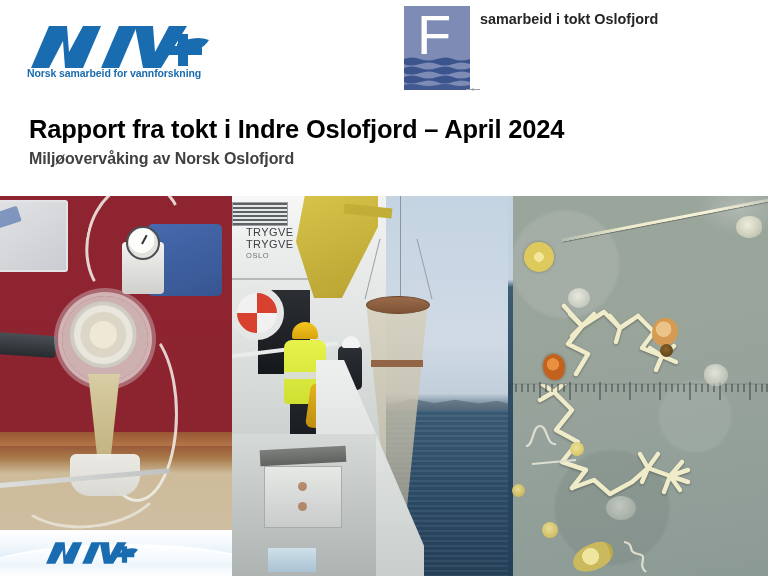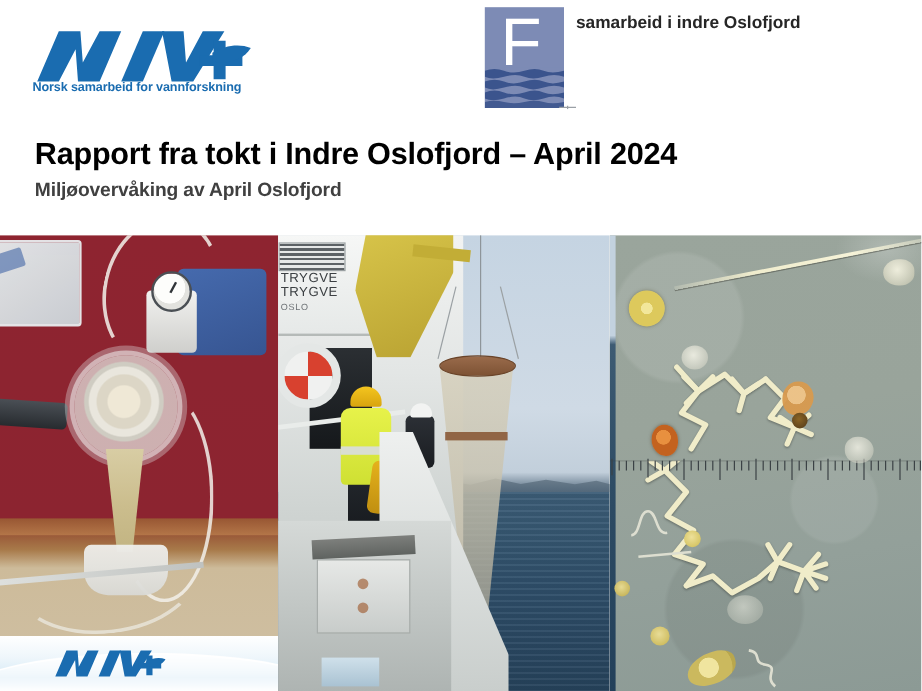--- a/index.html
+++ b/index.html
@@ -277,21 +277,21 @@
     position:absolute; left:-6px; top:0; width:120px; height:82px;
     background: linear-gradient(180deg,#f6f7f6,#e6e9e8);
     border-bottom: 2px solid #b5bab8;
   }
   .ship-vent {
     position:absolute; left:0px; top:6px; width:54px; height:22px;
     background: repeating-linear-gradient(180deg,#5d6266 0 2px, #e6e8e8 2px 4px);
     border:1px solid #9aa0a2;
   }
   .ship-name {
-    position:absolute; left:2px; top:30px;
+    position:absolute; left:14px; top:30px;
     font-family:"Liberation Sans", sans-serif;
     font-size:11px; font-weight:400; color:#3c4043; line-height:12px;
     letter-spacing:.4px;
   }
   .ship-name .ship-port { font-size:7.5px; color:#6c7175; letter-spacing:.6px; }
   .ship-crane {
     position:absolute; left:64px; top:-6px; width:82px; height:108px;
     background: linear-gradient(160deg,#d8c54a,#b9a232);
     clip-path: polygon(12% 0, 100% 0, 100% 34%, 56% 100%, 22% 100%, 0 48%);
   }
@@ -505,31 +505,31 @@
       <div class="f-letter">F</div>
       <svg class="waves" viewBox="0 0 66 34" preserveAspectRatio="none">
         <rect x="0" y="0" width="66" height="34" fill="#7d8bb5"></rect>
         <path d="M0 3 Q8 0 16 3 T33 3 T49 3 T66 3 L66 8 Q58 5 49 8 T33 8 T16 8 T0 8 Z" fill="#2f4a86" opacity="0.85"></path>
         <path d="M0 12 Q8 9 16 12 T33 12 T49 12 T66 12 L66 17 Q58 14 49 17 T33 17 T16 17 T0 17 Z" fill="#2f4a86" opacity="0.85"></path>
         <path d="M0 21 Q8 18 16 21 T33 21 T49 21 T66 21 L66 26 Q58 23 49 26 T33 26 T16 26 T0 26 Z" fill="#2f4a86" opacity="0.85"></path>
         <path d="M0 29 Q8 27 16 29 T33 29 T49 29 T66 29 L66 34 L0 34 Z" fill="#2f4a86" opacity="0.75"></path>
       </svg>
     </div>
     <div class="fagraad-text">
-      <div>samarbeid i indre Oslofjord</div>
+      <div>samarbeid i tokt Oslofjord</div>
     </div>
   </div>
   <svg class="fagraad-tick" viewBox="0 0 76 3">
     <line x1="62" y1="1.5" x2="76" y2="1.5" stroke="#9aa0a6" stroke-width="1"></line>
     <line x1="69" y1="0" x2="69" y2="3" stroke="#9aa0a6" stroke-width="1"></line>
   </svg>
 
   <div class="title-zone">
     <h1 class="main-title">Rapport fra tokt i Indre Oslofjord – April 2024</h1>
-    <h2 class="sub-title">Miljøovervåking av April Oslofjord</h2>
+    <h2 class="sub-title">Miljøovervåking av Norsk Oslofjord</h2>
   </div>
 </div>
 
 <div class="photo-strip">
 
   <div class="photo photo-lab">
     <div class="lab-bg"></div>
     <div class="lab-edge-board"></div>
     <div class="lab-tray"></div>
     <div class="lab-pipe"></div>

